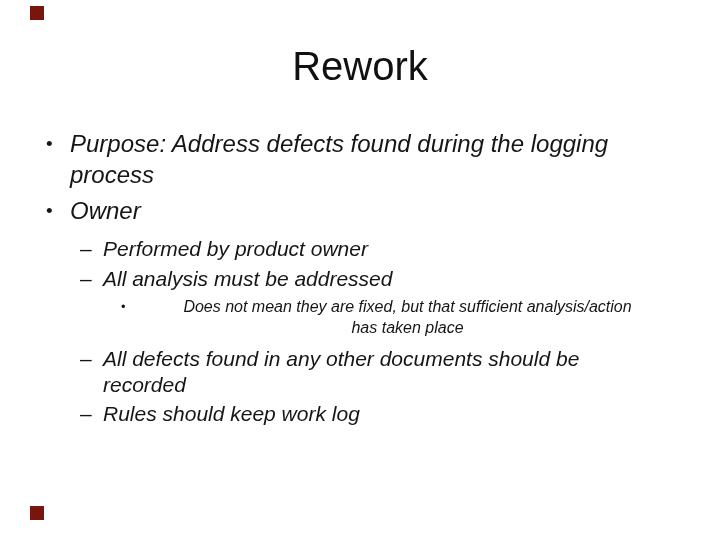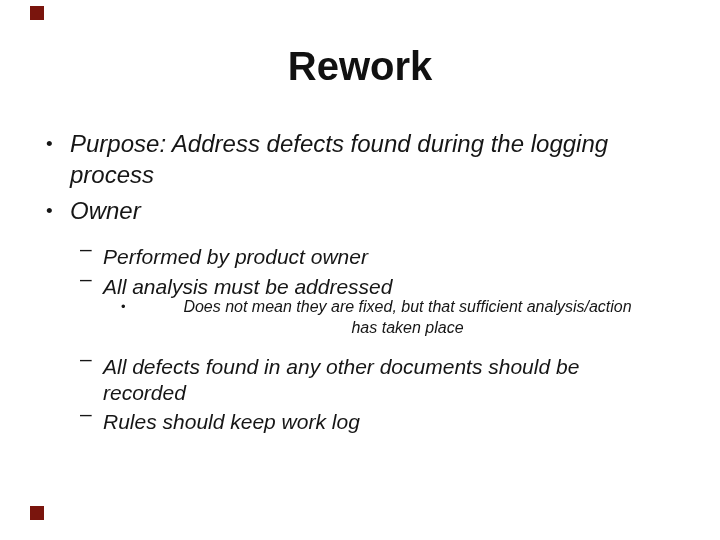--- a/index.html
+++ b/index.html
@@ -26,21 +26,21 @@
   .decor-square.bottom { left: 30px; top: 506px; }
 
   .slide-title {
     position: absolute;
     top: 46px;
     left: 0;
     width: 100%;
     text-align: center;
     font-size: 40px;
     line-height: 40px;
-    font-weight: 700;
+    font-weight: 400;
     color: #111111;
     letter-spacing: 0px;
   }
 
   .li {
     position: absolute;
     display: flex;
     align-items: flex-start;
   }
   .li .marker {
@@ -70,21 +70,21 @@
   
   .l2 {
     left: 80px;
     font-size: 21px;
     line-height: 26px;
   }
   .l2 .marker {
     width: 23px;
     line-height: 26px;
   }
-  .l2 .t { width: 560px; margin-top: 8px; }
+  .l2 .t { width: 560px; }
   .li.b3 { top: 236px; }
   .li.b4 { top: 266px; }
   .li.b6 { top: 346px; }
   .li.b7 { top: 401px; }
 
   
   .l3 {
     left: 121px;
     font-size: 16px;
     line-height: 21px;

